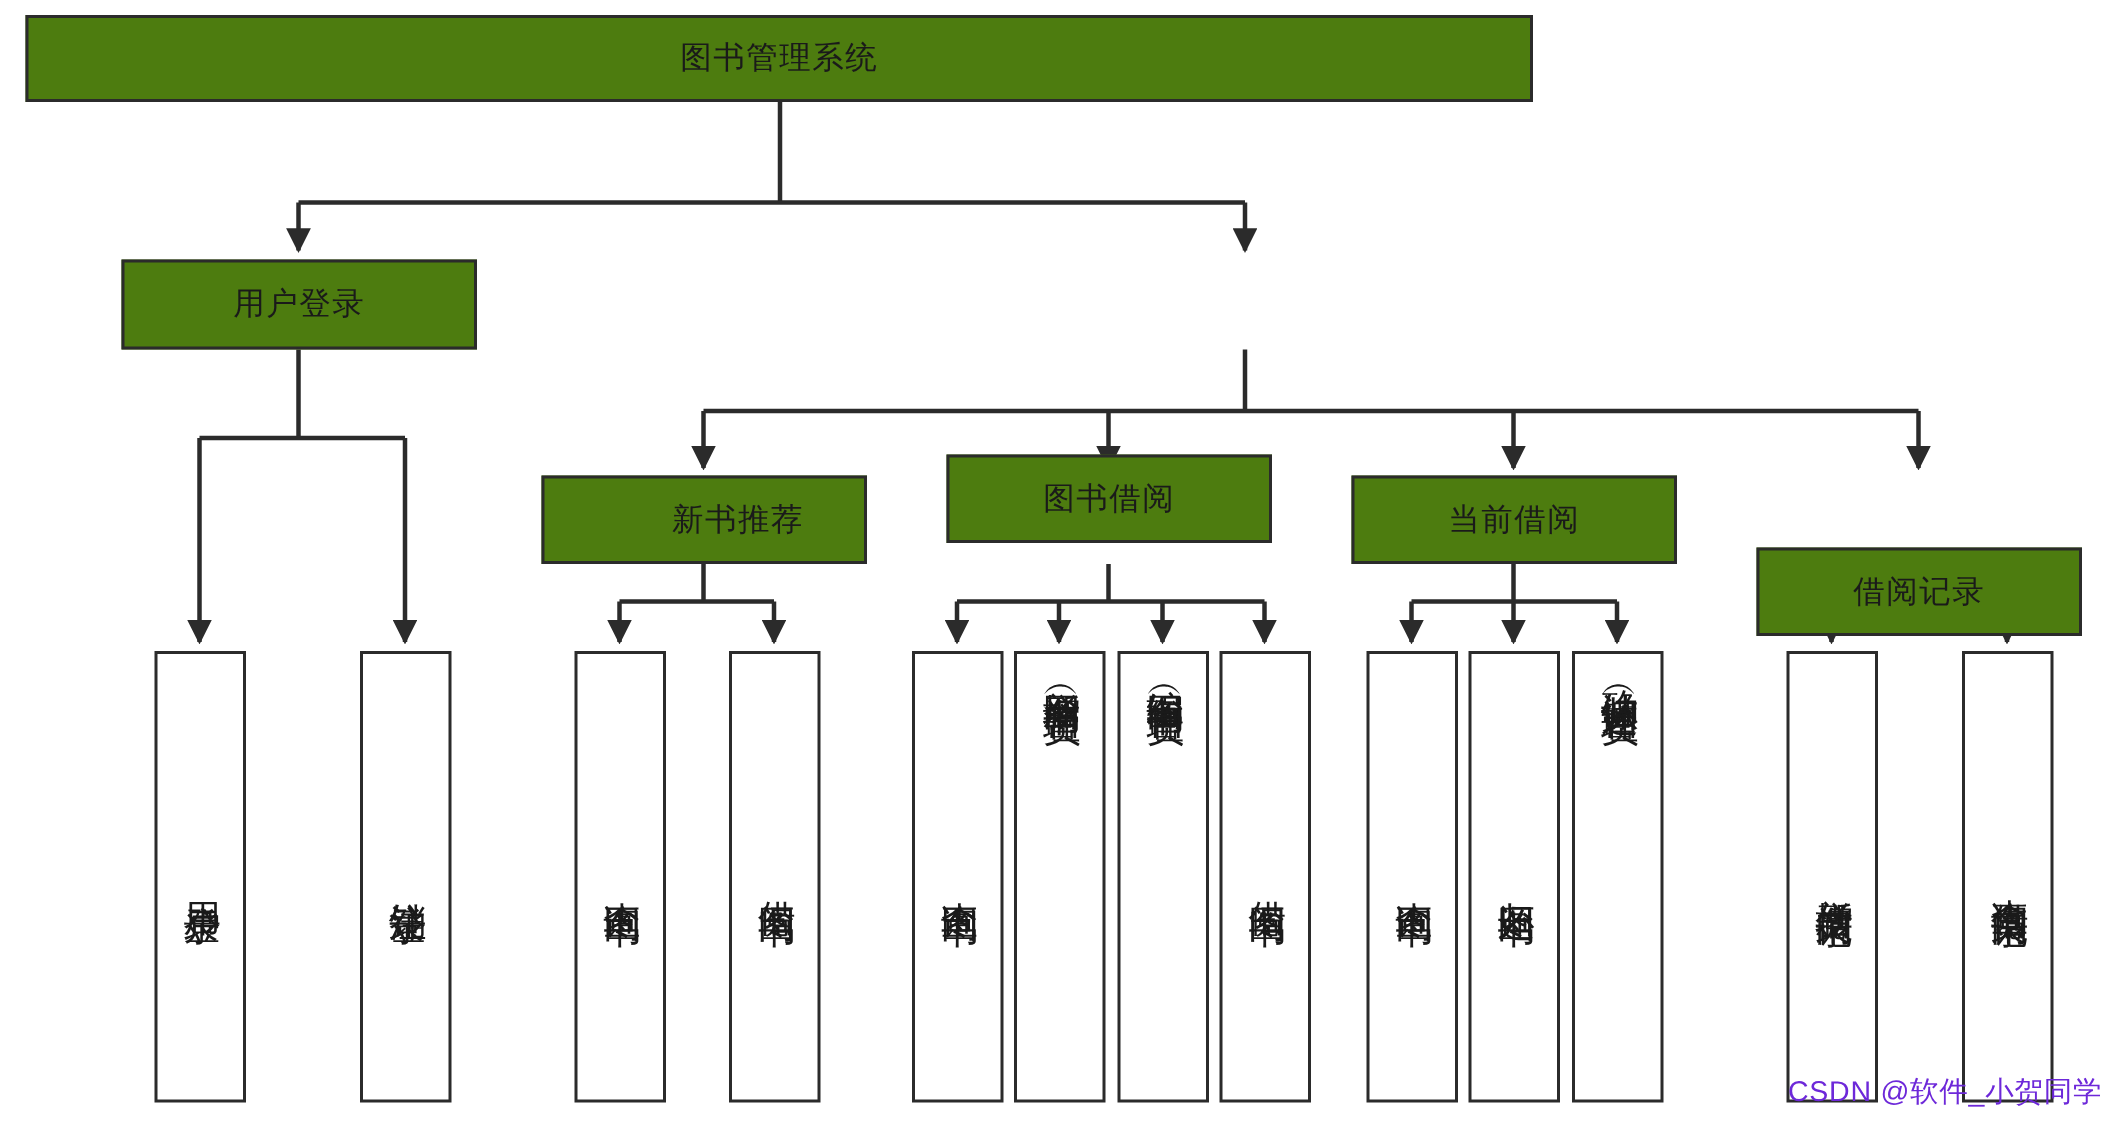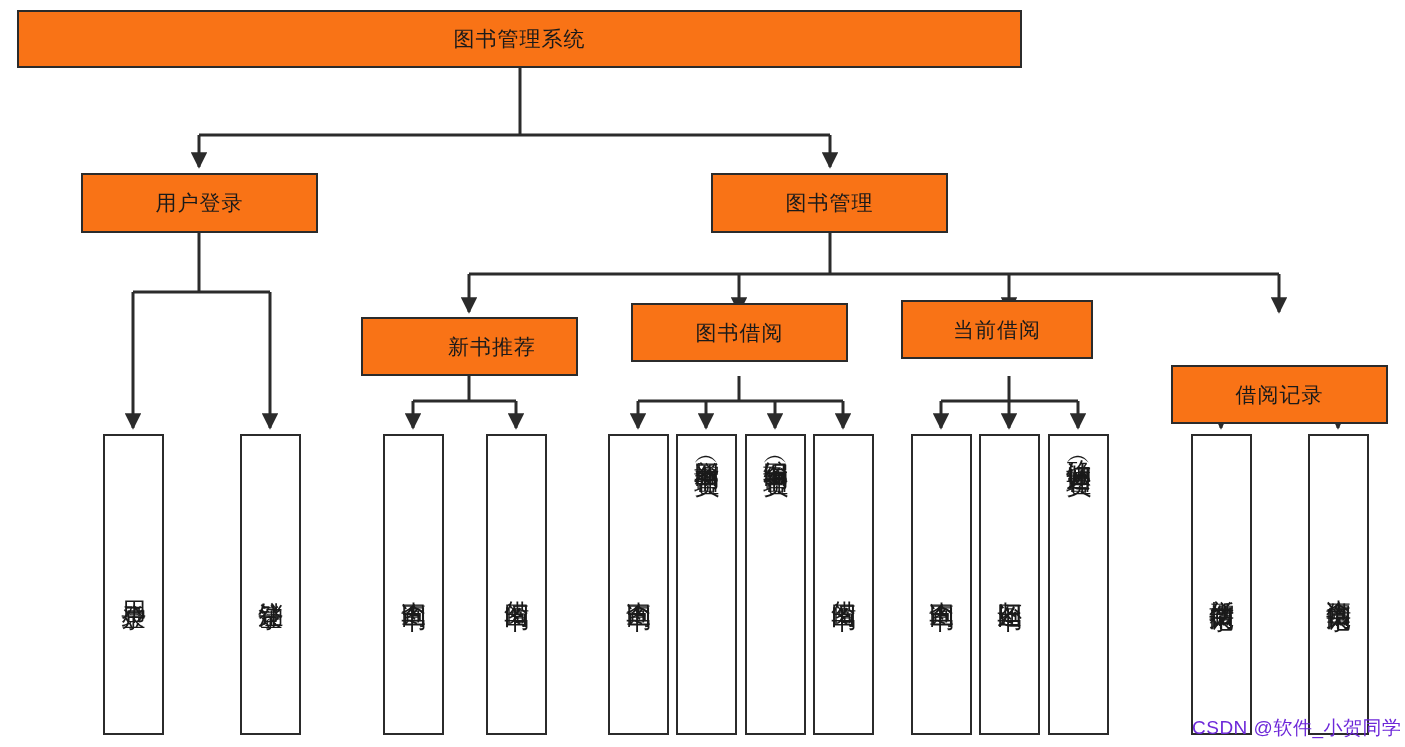--- a/index.html
+++ b/index.html
@@ -23,21 +23,21 @@
     position: absolute;
     top: 0;
     left: 0;
     width: 1405px;
     height: 747px;
   }
   .node-box {
     position: absolute;
     box-sizing: border-box;
     border: 2.5px solid #2b2b2b;
-    background: #f97316;
+    background: #4d7c0f;
     display: flex;
     align-items: center;
     justify-content: center;
     color: #1a1a1a;
   }
   .node-label {
     font-size: 21px;
     line-height: 1.1;
     letter-spacing: 1px;
     white-space: nowrap;
@@ -130,31 +130,28 @@
     </g>
   </svg>
 
   <div class="node-box" style="left:17px; top:10px; width:1005px; height:58px;">
     <span class="node-label">图书管理系统</span>
   </div>
 
   <div class="node-box" style="left:81px; top:173px; width:237px; height:60px;">
     <span class="node-label">用户登录</span>
   </div>
-  <div class="node-box" style="left:711px; top:173px; width:237px; height:60px;">
-    <span class="node-label">图书管理</span>
-  </div>
 
   <div class="node-box" style="left:361px; top:317px; width:217px; height:59px;padding-left:45px;">
     <span class="node-label">新书推荐</span>
   </div>
   <div class="node-box" style="left:631px; top:303px; width:217px; height:59px;">
     <span class="node-label">图书借阅</span>
   </div>
-  <div class="node-box" style="left:901px; top:300px; width:192px; height:59px;">
+  <div class="node-box" style="left:901px; top:317px; width:217px; height:59px;">
     <span class="node-label">当前借阅</span>
   </div>
   <div class="node-box" style="left:1171px; top:317px; width:217px; height:59px;margin-top:48px;">
     <span class="node-label">借阅记录</span>
   </div>
 
   <div class="leaf-box" style="left:103px; top:434px; width:61px; height:301px;">
     <span class="leaf-label">用户登录</span>
   </div>
   <div class="leaf-box" style="left:240px; top:434px; width:61px; height:301px;">

